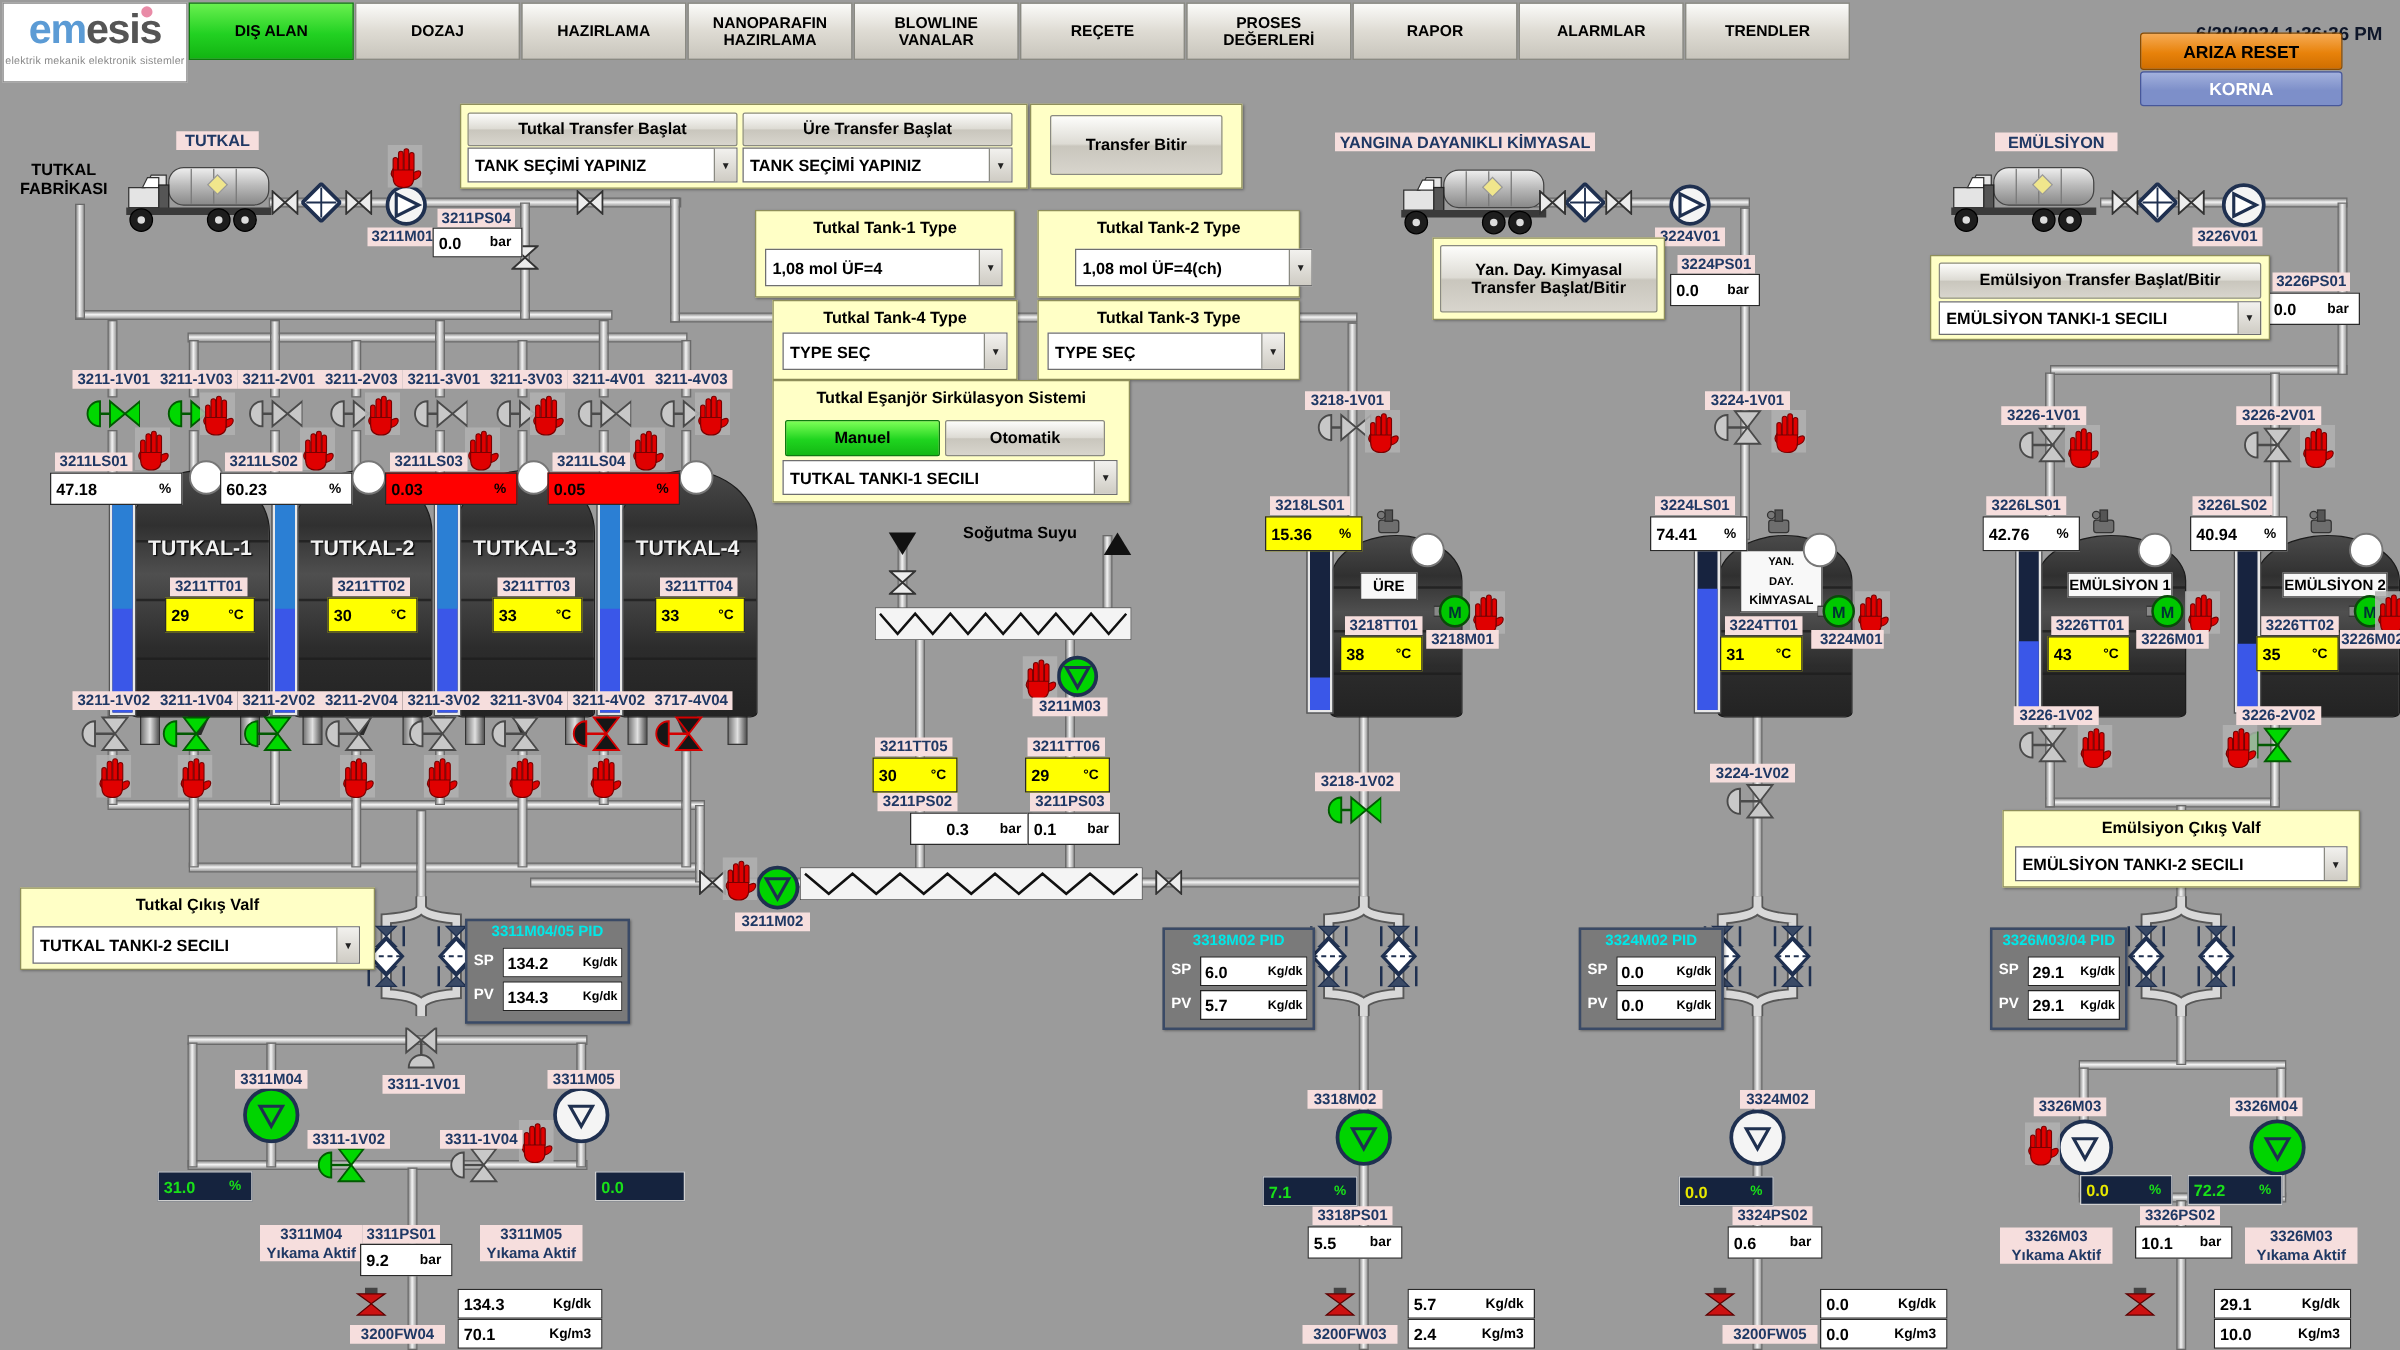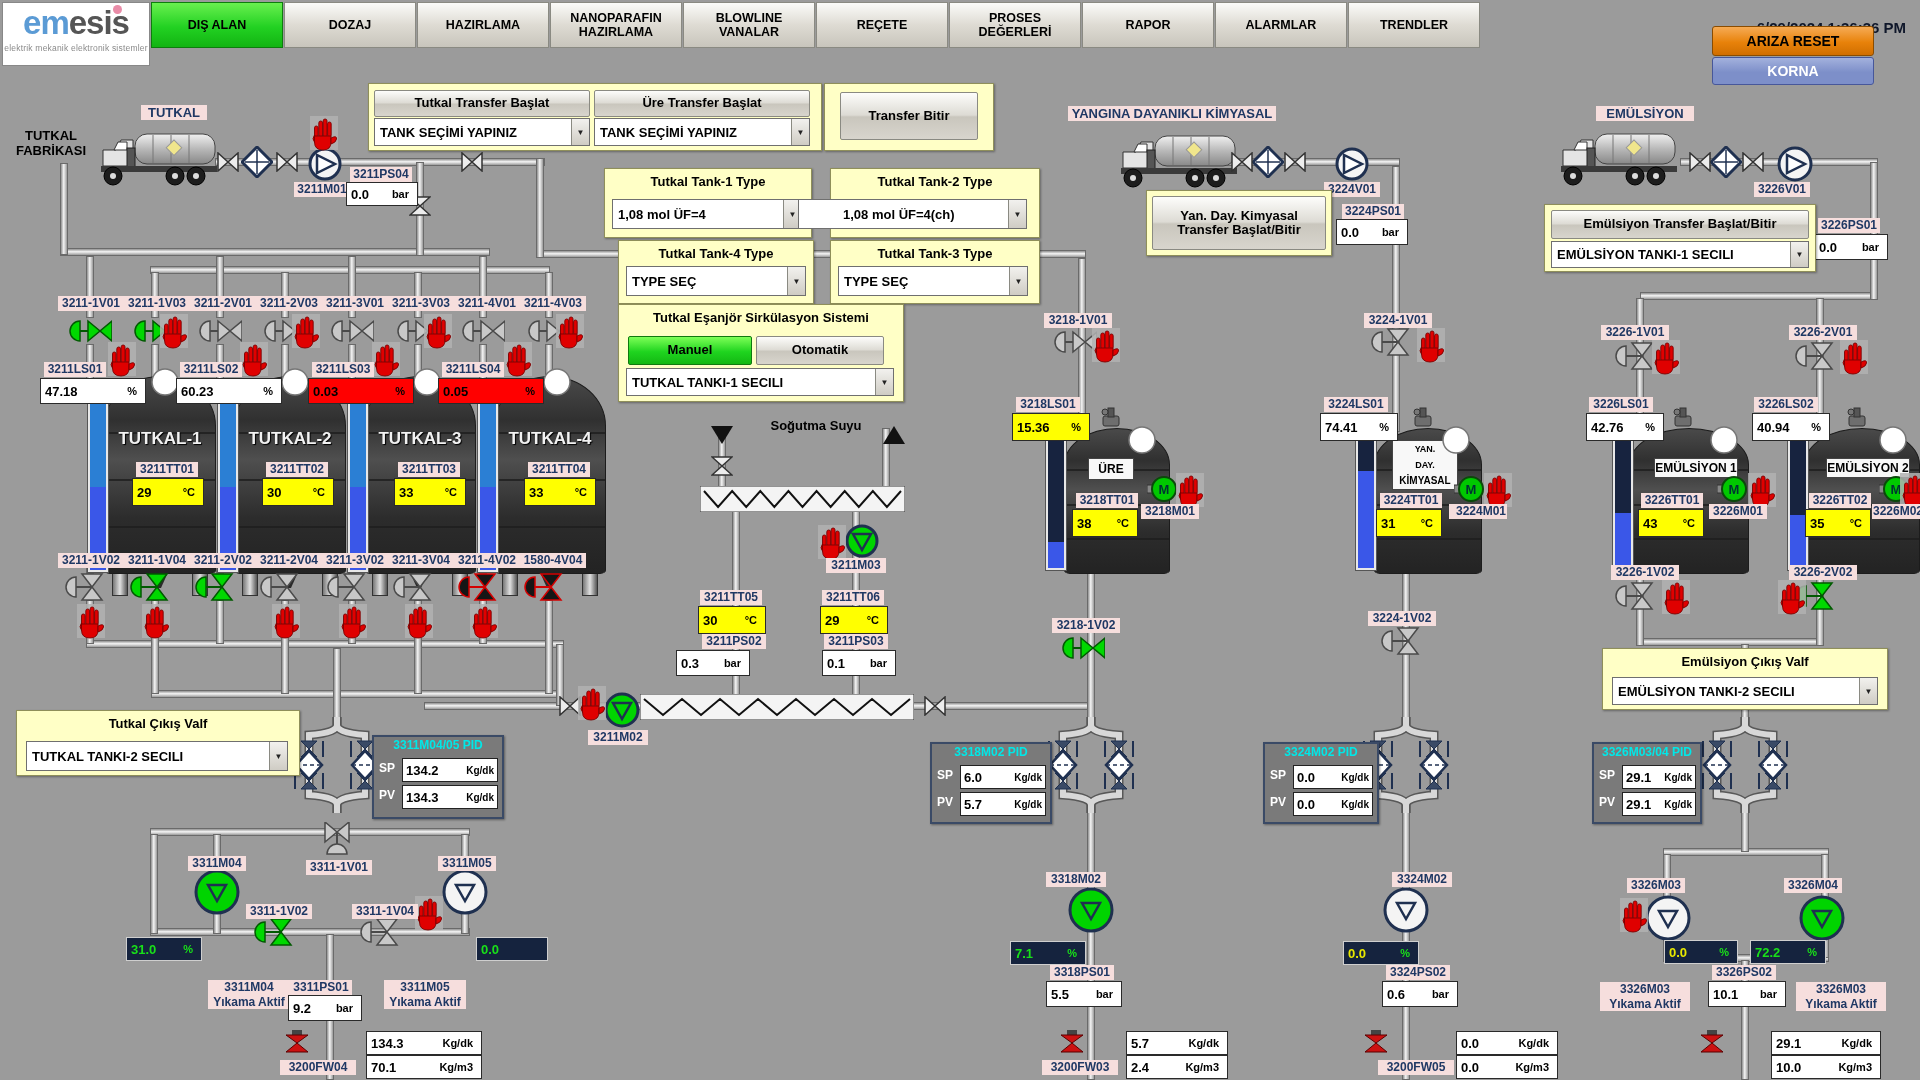--- a/index.html
+++ b/index.html
@@ -1269,21 +1269,21 @@
       <div class="lbl" style="left: 266px; top: 462px; width: 60px; z-index: 6;">3211TT02</div>
       <div class="lbl" style="left: 398px; top: 462px; width: 60px; z-index: 6;">3211TT03</div>
       <div class="lbl" style="left: 528px; top: 462px; width: 60px; z-index: 6;">3211TT04</div>
       <div class="lbl" style="left: 58px; top: 553px; width: 64px; z-index: 6;">3211-1V02</div>
       <div class="lbl" style="left: 124px; top: 553px; width: 64px; z-index: 6;">3211-1V04</div>
       <div class="lbl" style="left: 190px; top: 553px; width: 64px; z-index: 6;">3211-2V02</div>
       <div class="lbl" style="left: 256px; top: 553px; width: 64px; z-index: 6;">3211-2V04</div>
       <div class="lbl" style="left: 322px; top: 553px; width: 64px; z-index: 6;">3211-3V02</div>
       <div class="lbl" style="left: 388px; top: 553px; width: 64px; z-index: 6;">3211-3V04</div>
       <div class="lbl" style="left: 454px; top: 553px; width: 64px; z-index: 6;">3211-4V02</div>
-      <div class="lbl" style="left: 520px; top: 553px; width: 64px; z-index: 6;">1580-4V04</div>
+      <div class="lbl" style="left: 520px; top: 553px; width: 64px; z-index: 6;">3717-4V04</div>
       <div class="lbl" style="left: 826px; top: 558px; width: 58px; z-index: 6;">3211M03</div>
       <div class="lbl" style="left: 588px; top: 730px; width: 58px; z-index: 6;">3211M02</div>
       <div class="lbl" style="left: 700px; top: 590px; width: 60px; z-index: 6;">3211TT05</div>
       <div class="lbl" style="left: 822px; top: 590px; width: 60px; z-index: 6;">3211TT06</div>
       <div class="lbl" style="left: 702px; top: 634px; width: 62px; z-index: 6;">3211PS02</div>
       <div class="lbl" style="left: 824px; top: 634px; width: 62px; z-index: 6;">3211PS03</div>
       <div class="lbl" style="left: 188px; top: 856px; width: 56px; z-index: 6;">3311M04</div>
       <div class="lbl" style="left: 438px; top: 856px; width: 56px; z-index: 6;">3311M05</div>
       <div class="lbl" style="left: 306px; top: 860px; width: 64px; z-index: 6;">3311-1V01</div>
       <div class="lbl" style="left: 246px; top: 904px; width: 64px; z-index: 6;">3311-1V02</div>
@@ -1369,21 +1369,21 @@
         <span class="u">°C</span>
       </div>
       <div class="val yellow" style="left: 698px; top: 606px; width: 66px; height: 26px; z-index: 6;">
         <span class="v">30</span>
         <span class="u">°C</span>
       </div>
       <div class="val yellow" style="left: 820px; top: 606px; width: 66px; height: 26px; z-index: 6;">
         <span class="v">29</span>
         <span class="u">°C</span>
       </div>
-      <div class="val " style="left: 676px; top: 650px; width: 72px; height: 24px; z-index: 6;">
+      <div class="val " style="left: 728px; top: 650px; width: 72px; height: 24px; z-index: 6; padding-left: 24px;">
         <span class="v">0.3</span>
         <span class="u">bar</span>
       </div>
       <div class="val " style="left: 822px; top: 650px; width: 72px; height: 24px; z-index: 6;">
         <span class="v">0.1</span>
         <span class="u">bar</span>
       </div>
       <div class="val yellow" style="left: 1012px; top: 413px; width: 76px; height: 26px; z-index: 6;">
         <span class="v">15.36</span>
         <span class="u">%</span>
@@ -1547,21 +1547,21 @@
         <span class="arw">▼</span>
       </div>
       <div class="dd" style="left: 594px; top: 118px; width: 214px; height: 26px; z-index: 8;">
         <span class="txt">TANK SEÇİMİ YAPINIZ</span>
         <span class="arw">▼</span>
       </div>
       <div class="dd" style="left: 612px; top: 199px; width: 188px; height: 28px; z-index: 8;">
         <span class="txt">1,08 mol ÜF=4</span>
         <span class="arw">▼</span>
       </div>
-      <div class="dd" style="left: 798px; top: 199px; width: 188px; height: 28px; z-index: 8; padding-left: 39px;">
+      <div class="dd" style="left: 860px; top: 199px; width: 188px; height: 28px; z-index: 8;">
         <span class="txt">1,08 mol ÜF=4(ch)</span>
         <span class="arw">▼</span>
       </div>
       <div class="dd" style="left: 626px; top: 266px; width: 178px; height: 28px; z-index: 8;">
         <span class="txt">TYPE SEÇ</span>
         <span class="arw">▼</span>
       </div>
       <div class="dd" style="left: 838px; top: 266px; width: 188px; height: 28px; z-index: 8;">
         <span class="txt">TYPE SEÇ</span>
         <span class="arw">▼</span>

